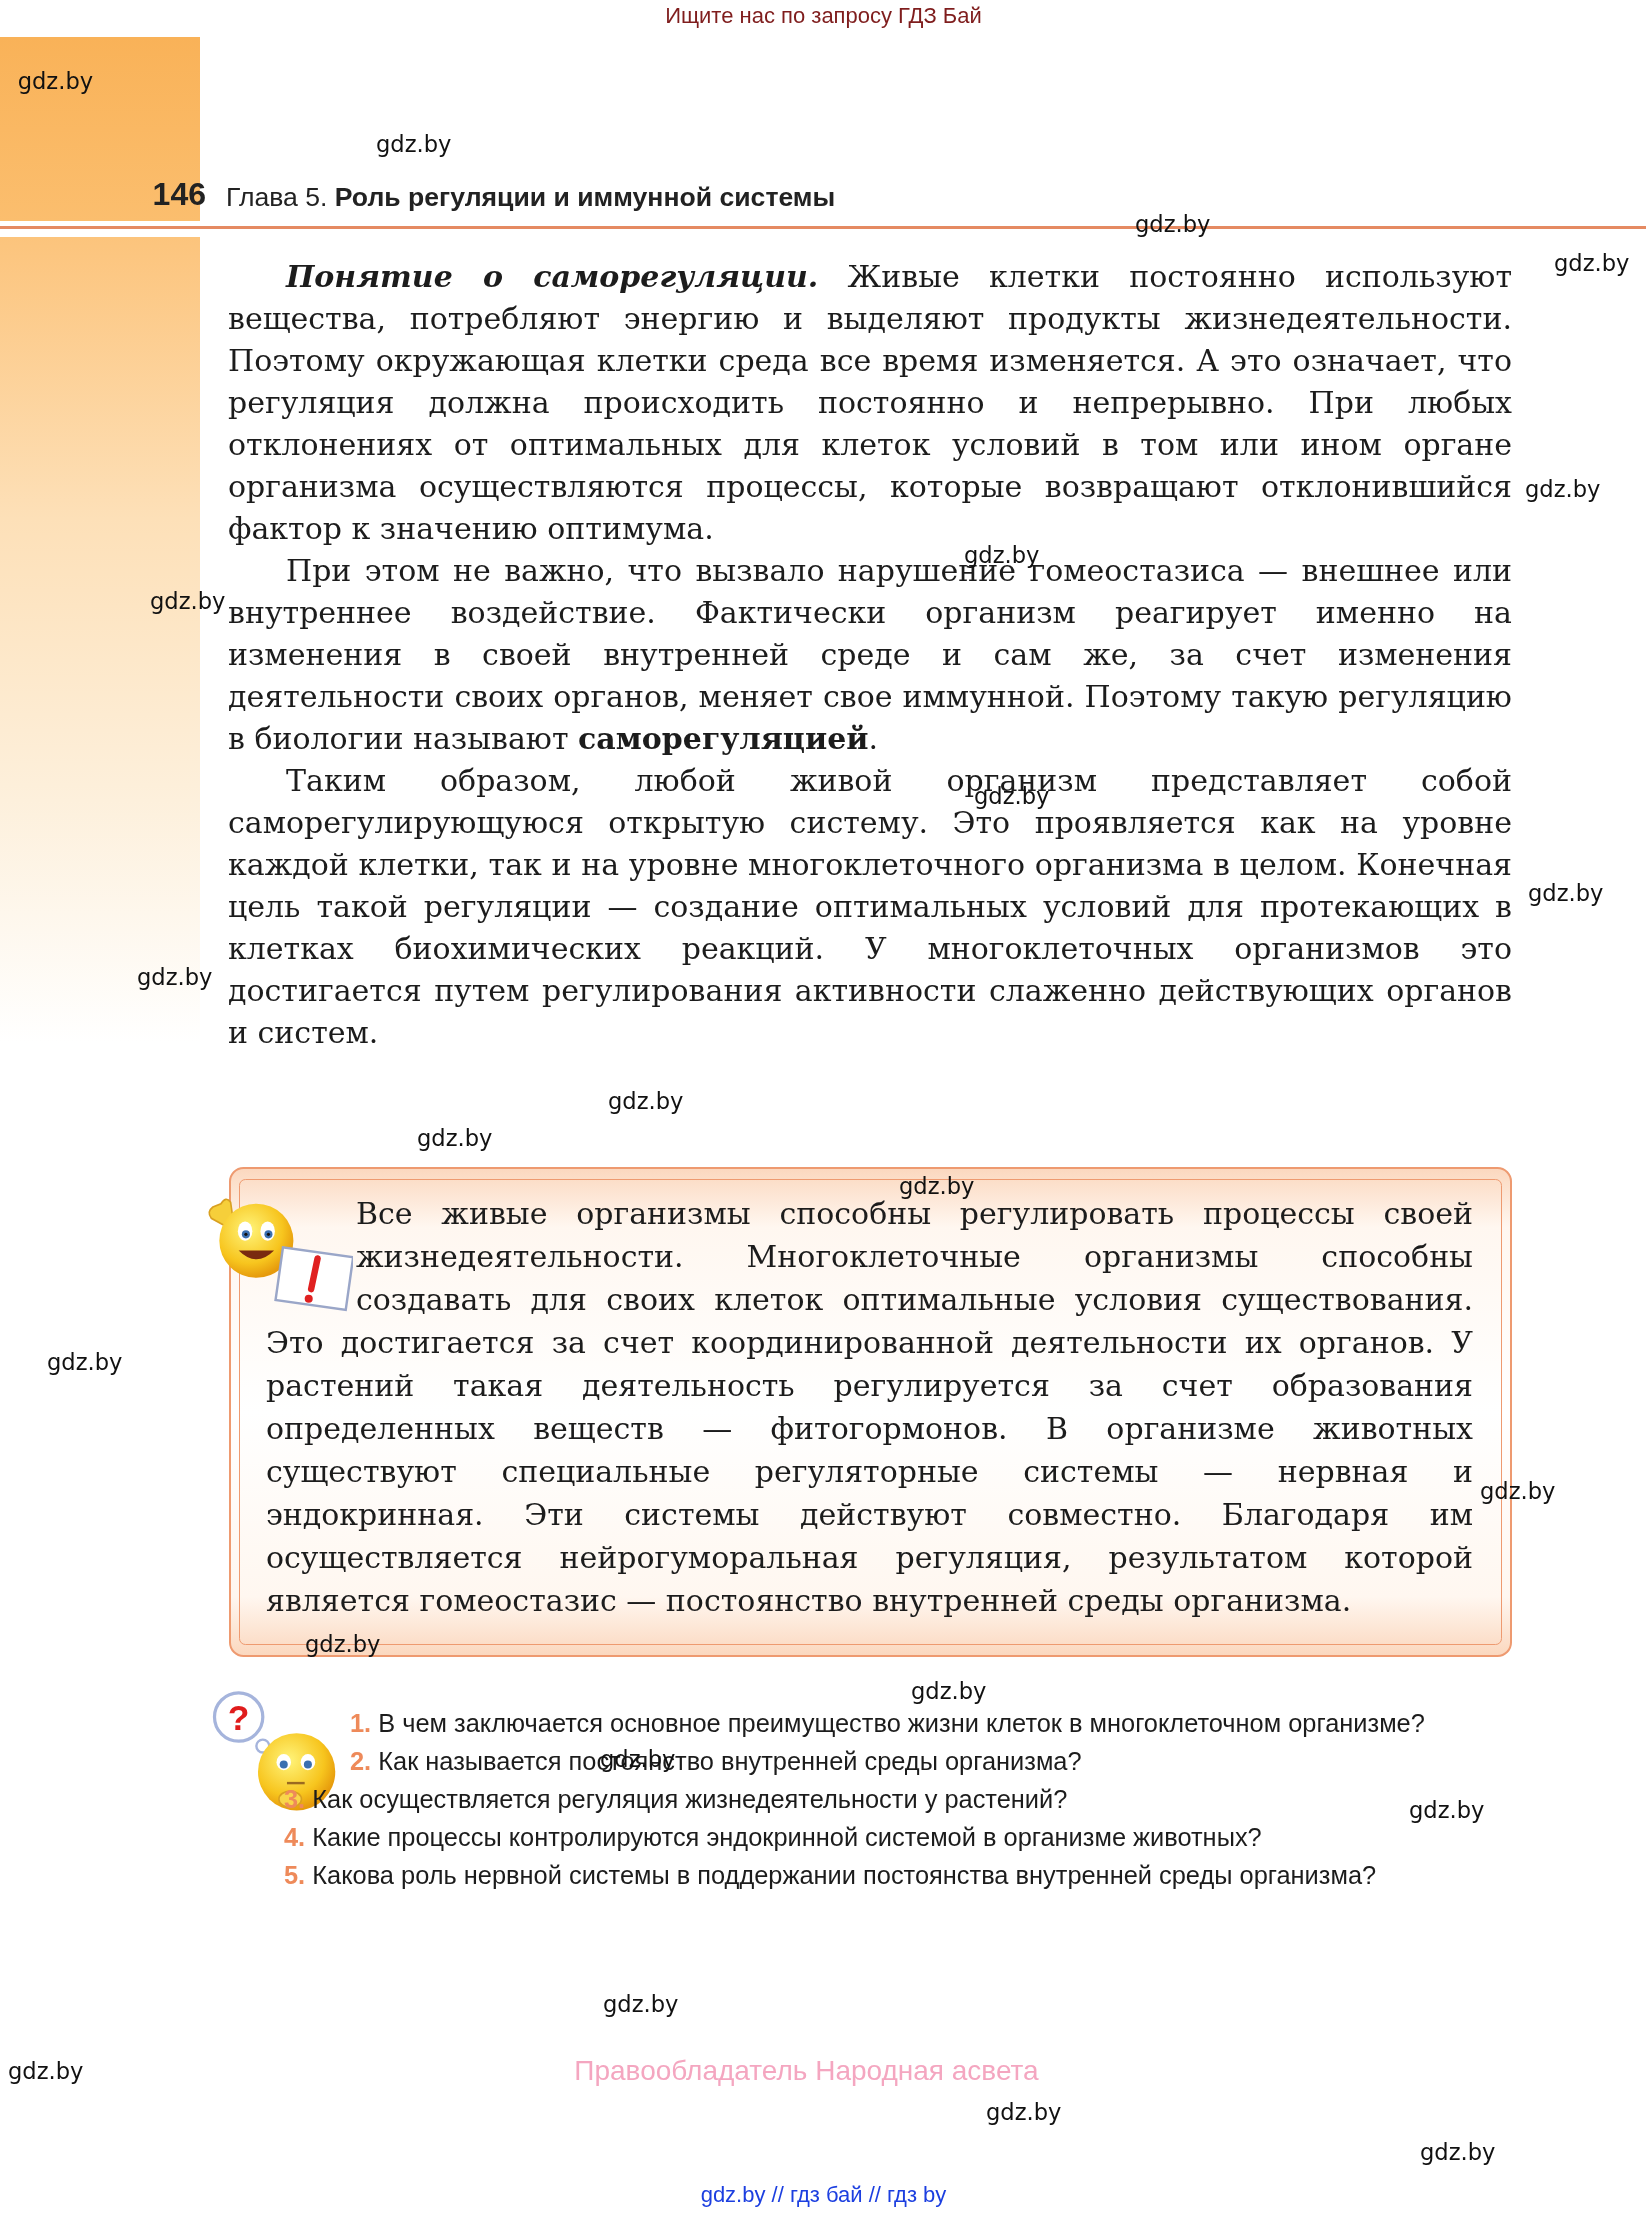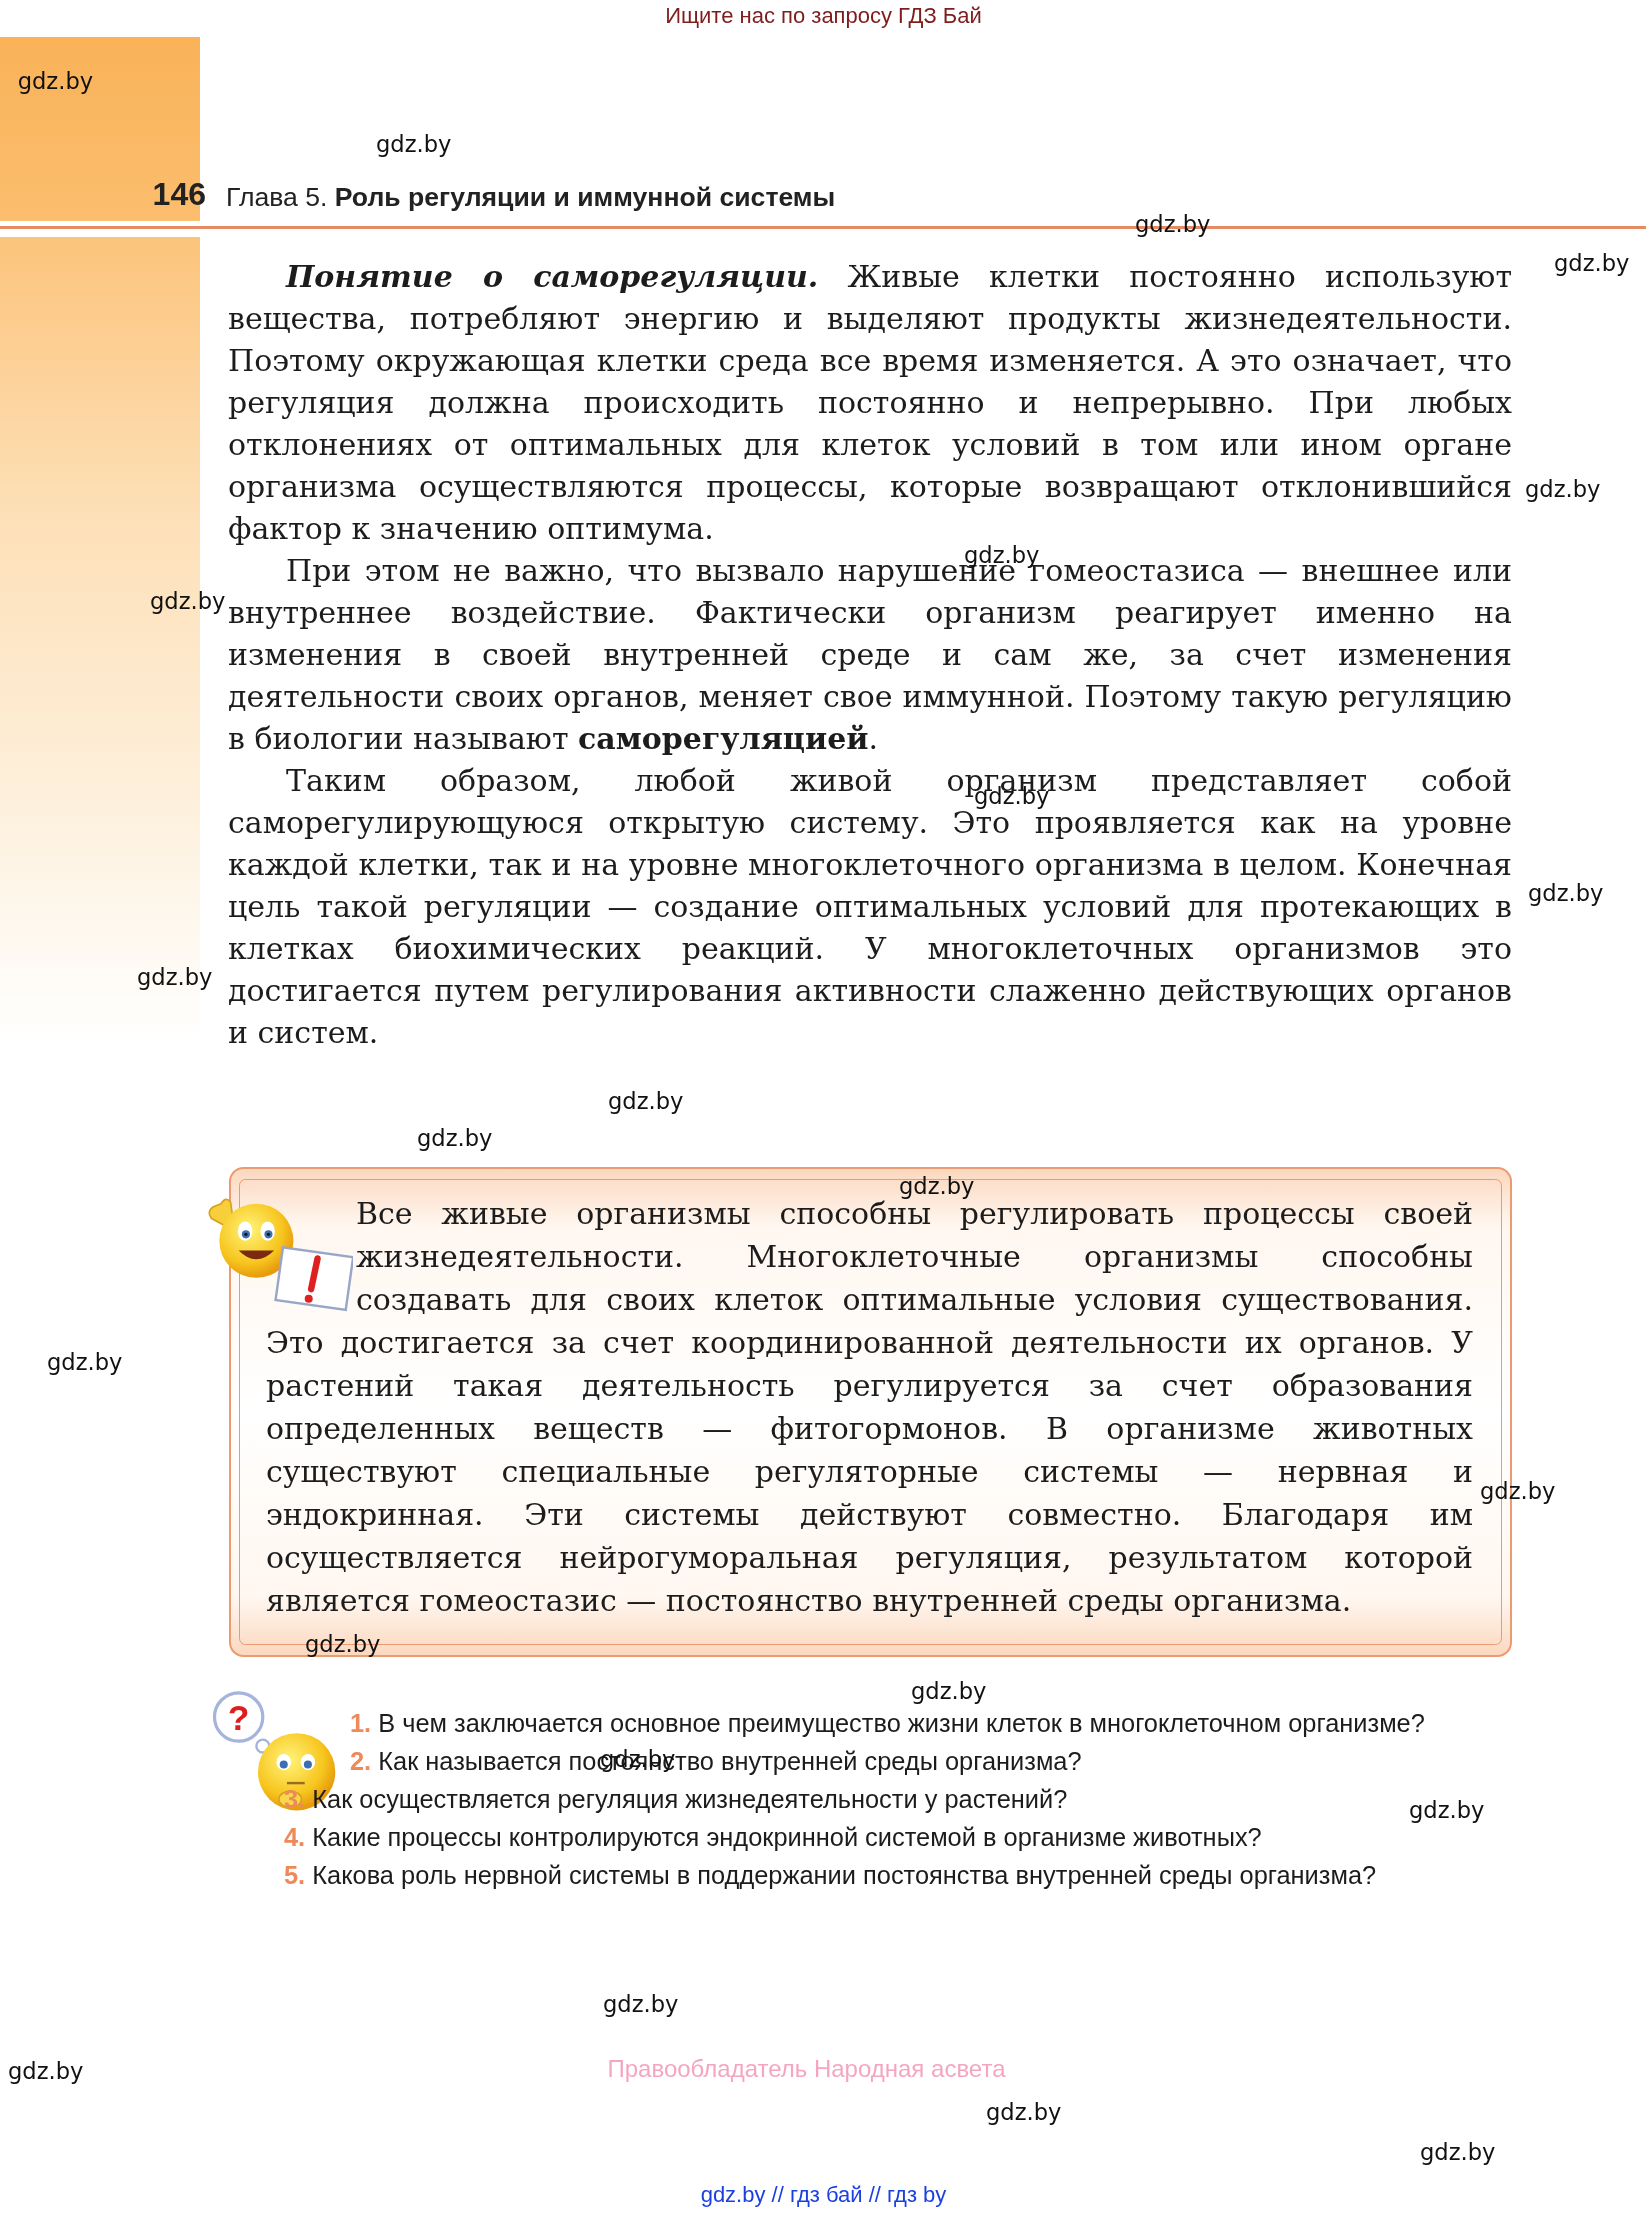--- a/index.html
+++ b/index.html
@@ -70,21 +70,21 @@
     position: absolute; left: 284px; top: 1704px; width: 1233px;
     font-family: "Liberation Sans", sans-serif; font-size: 25.4px; line-height: 38px; color: #1c1c1c;
   }
   .q-item { white-space: nowrap; }
   .q-item.indent { padding-left: 66px; }
   .q-item.wrap { white-space: normal; padding-left: 66px; text-indent: 0; }
   .q-num { color: #ee8a5a; font-weight: bold; }
 
   .copyright {
     position: absolute; left: 0; top: 2055px; width: 1613px; text-align: center;
-    font-family: "Liberation Sans", sans-serif; font-size: 24px; color: #f4a6c0;
+    font-family: "Liberation Sans", sans-serif; font-size: 28px; color: #f4a6c0;
   }
   .footer-links {
     position: absolute; left: 0; top: 2182px; width: 1647px; text-align: center;
     font-family: "Liberation Sans", sans-serif; font-size: 22px; color: #1c3fe0;
   }
 
   .watermark {
     position: absolute; font-family: "DejaVu Sans", sans-serif; font-size: 22.6px; color: #111;
     white-space: nowrap;
   }

